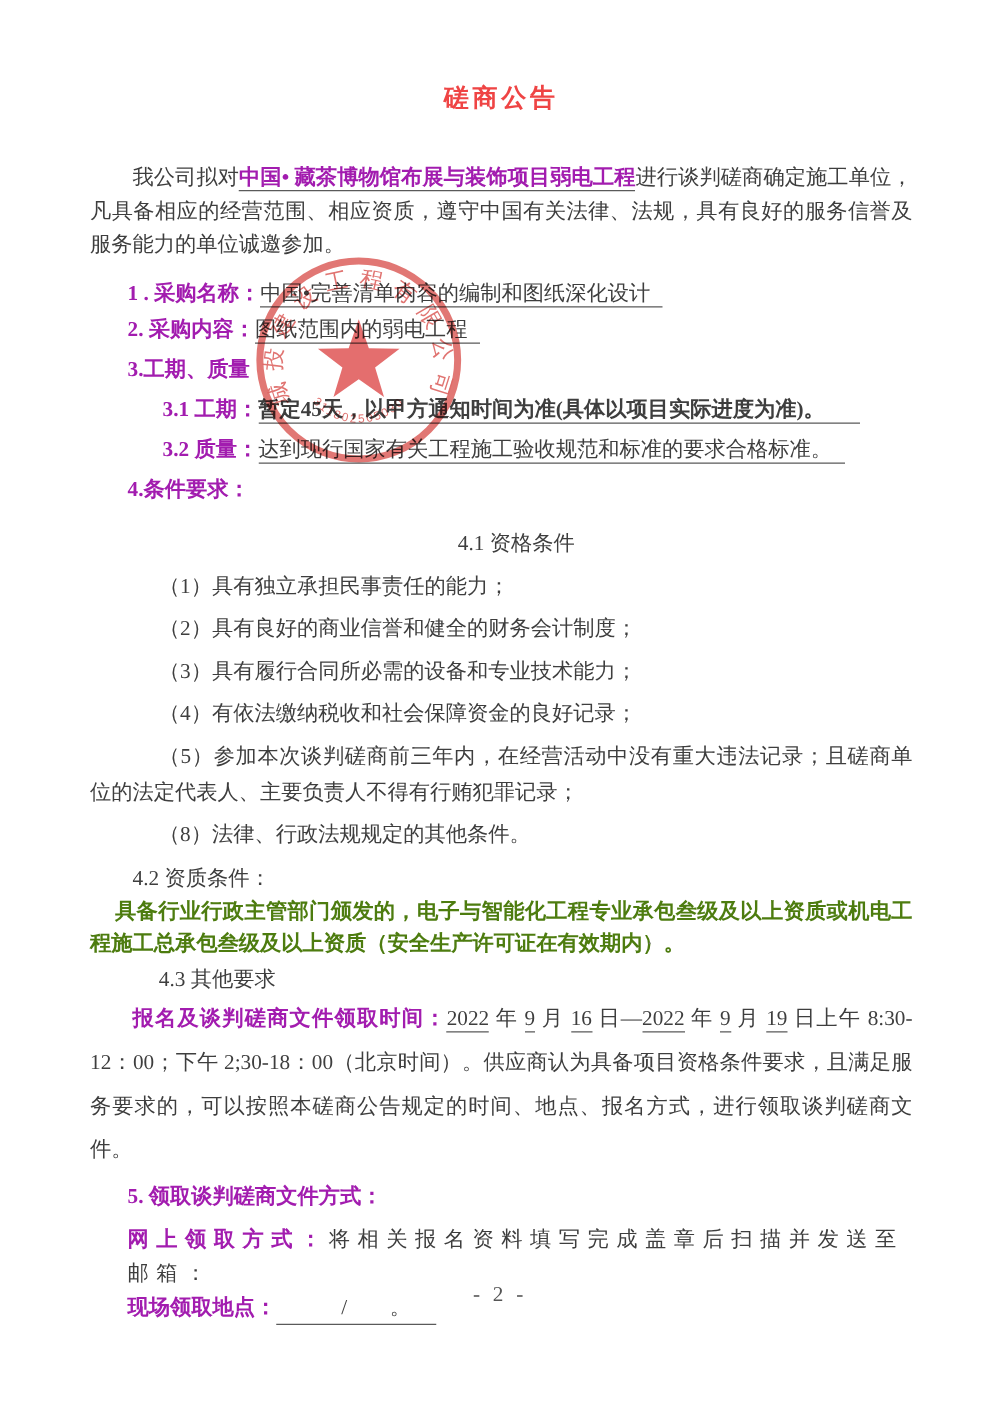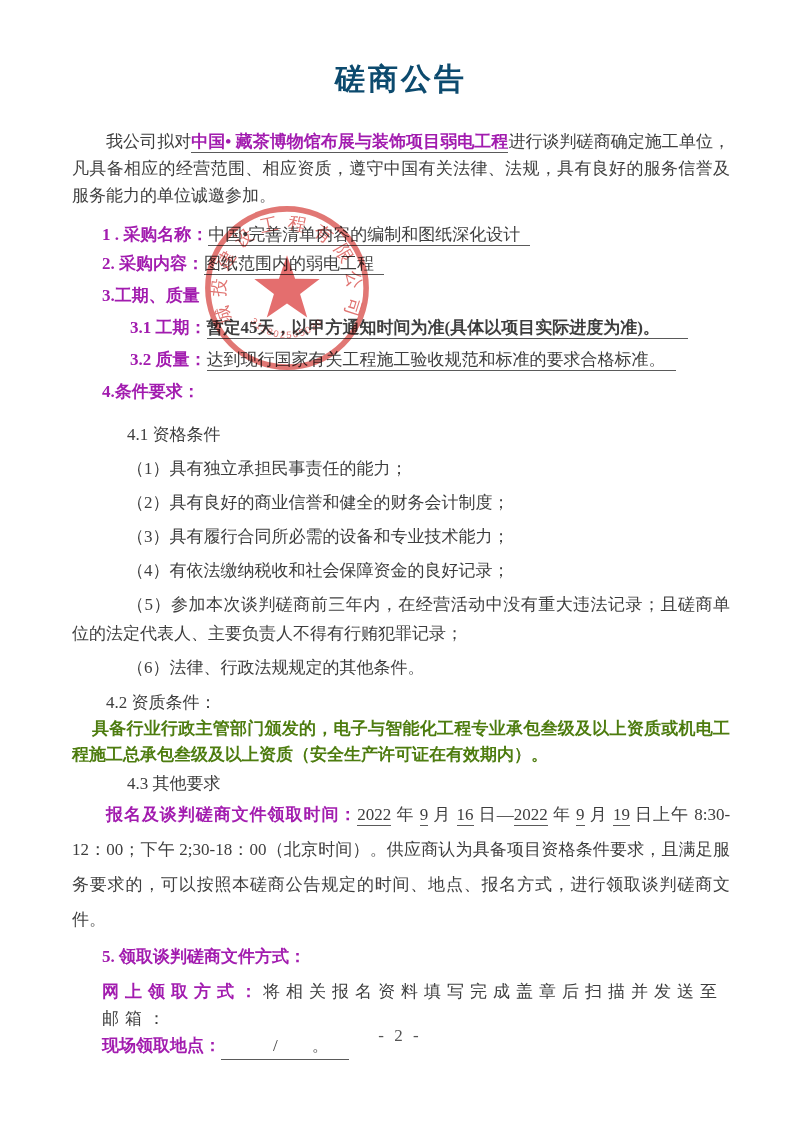--- a/index.html
+++ b/index.html
@@ -10,41 +10,41 @@
     box-sizing:border-box;
     padding:56px 70px 0 72px;
     font-family:"Liberation Serif","DejaVu Serif",serif;
     color:#3e3e3e;
     font-size:17px;
     overflow:hidden;
   }
   .title{
     margin:0 0 26px 0;
     text-align:center;
-    font-size:30px;
+    font-size:20px;
     font-weight:bold;
     letter-spacing:3px;
-    color:#0c4a6e;
+    color:#ef4444;
     line-height:46px;
   }
   p{margin:0;}
   .b{font-weight:bold;color:#a21caf;}
   .u{border-bottom:1.4px solid #5a5a5a;padding-bottom:1px;}
   .intro{
     line-height:27px;
     text-indent:34px;
     text-align:justify;
     margin-bottom:12px;
   }
   .row{line-height:27px;}
   .lv1{margin-left:30px;}
   .lv2{margin-left:58px;}
   .mb2{margin-bottom:2px;} .mb5{margin-bottom:5px;} .mb6{margin-bottom:6px;}
   .mb8{margin-bottom:8px;} .mb16{margin-bottom:16px;}
-  .sec-head{margin-left:55px;line-height:27px;}
+  .sec-head{margin-left:24px;line-height:27px;text-align:center;}
   .cond{
     text-indent:55px;
     line-height:29px;
     margin-bottom:5px;
     text-align:justify;
   }
   .body-bold{
     font-weight:bold;color:#4d7c0f;
     line-height:26px;text-align:justify;
   }
@@ -105,21 +105,21 @@
 
   <p class="row lv1 mb16"><span class="b">4.条件要求：</span></p>
 
   <p class="row sec-head mb6">4.1 资格条件</p>
 
   <p class="cond">（1）具有独立承担民事责任的能力；</p>
   <p class="cond">（2）具有良好的商业信誉和健全的财务会计制度；</p>
   <p class="cond">（3）具有履行合同所必需的设备和专业技术能力；</p>
   <p class="cond">（4）有依法缴纳税收和社会保障资金的良好记录；</p>
   <p class="cond">（5）参加本次谈判磋商前三年内，在经营活动中没有重大违法记录；且磋商单位的法定代表人、主要负责人不得有行贿犯罪记录；</p>
-  <p class="cond">（6）法律、行政法规规定的其他条件。</p>
+  <p class="cond">（8）法律、行政法规规定的其他条件。</p>
 
   <p class="row head42">4.2 资质条件：</p>
   <p class="body-bold indent20 mb2">具备行业行政主管部门颁发的，电子与智能化工程专业承包叁级及以上资质或机电工程施工总承包叁级及以上资质（安全生产许可证在有效期内）。</p>
 
   <p class="row head43">4.3 其他要求</p>
 
   <p class="signup"><span class="b">报名及谈判磋商文件领取时间：</span><span class="u">2022</span><span> 年 </span><span class="u">9</span><span> 月 </span><span class="u">16</span><span> 日—</span><span class="u">2022</span><span> 年 </span><span class="u">9</span><span> 月 </span><span class="u">19</span><span> 日上午 8:30-12：00；下午 2;30-18：00（北京时间）。供应商认为具备项目资格条件要求，且满足服务要求的，可以按照本磋商公告规定的时间、地点、报名方式，进行领取谈判磋商文件。</span></p>
 
   <p class="row lv1 mb8"><span class="b">5. 领取谈判磋商文件方式：</span></p>
 

